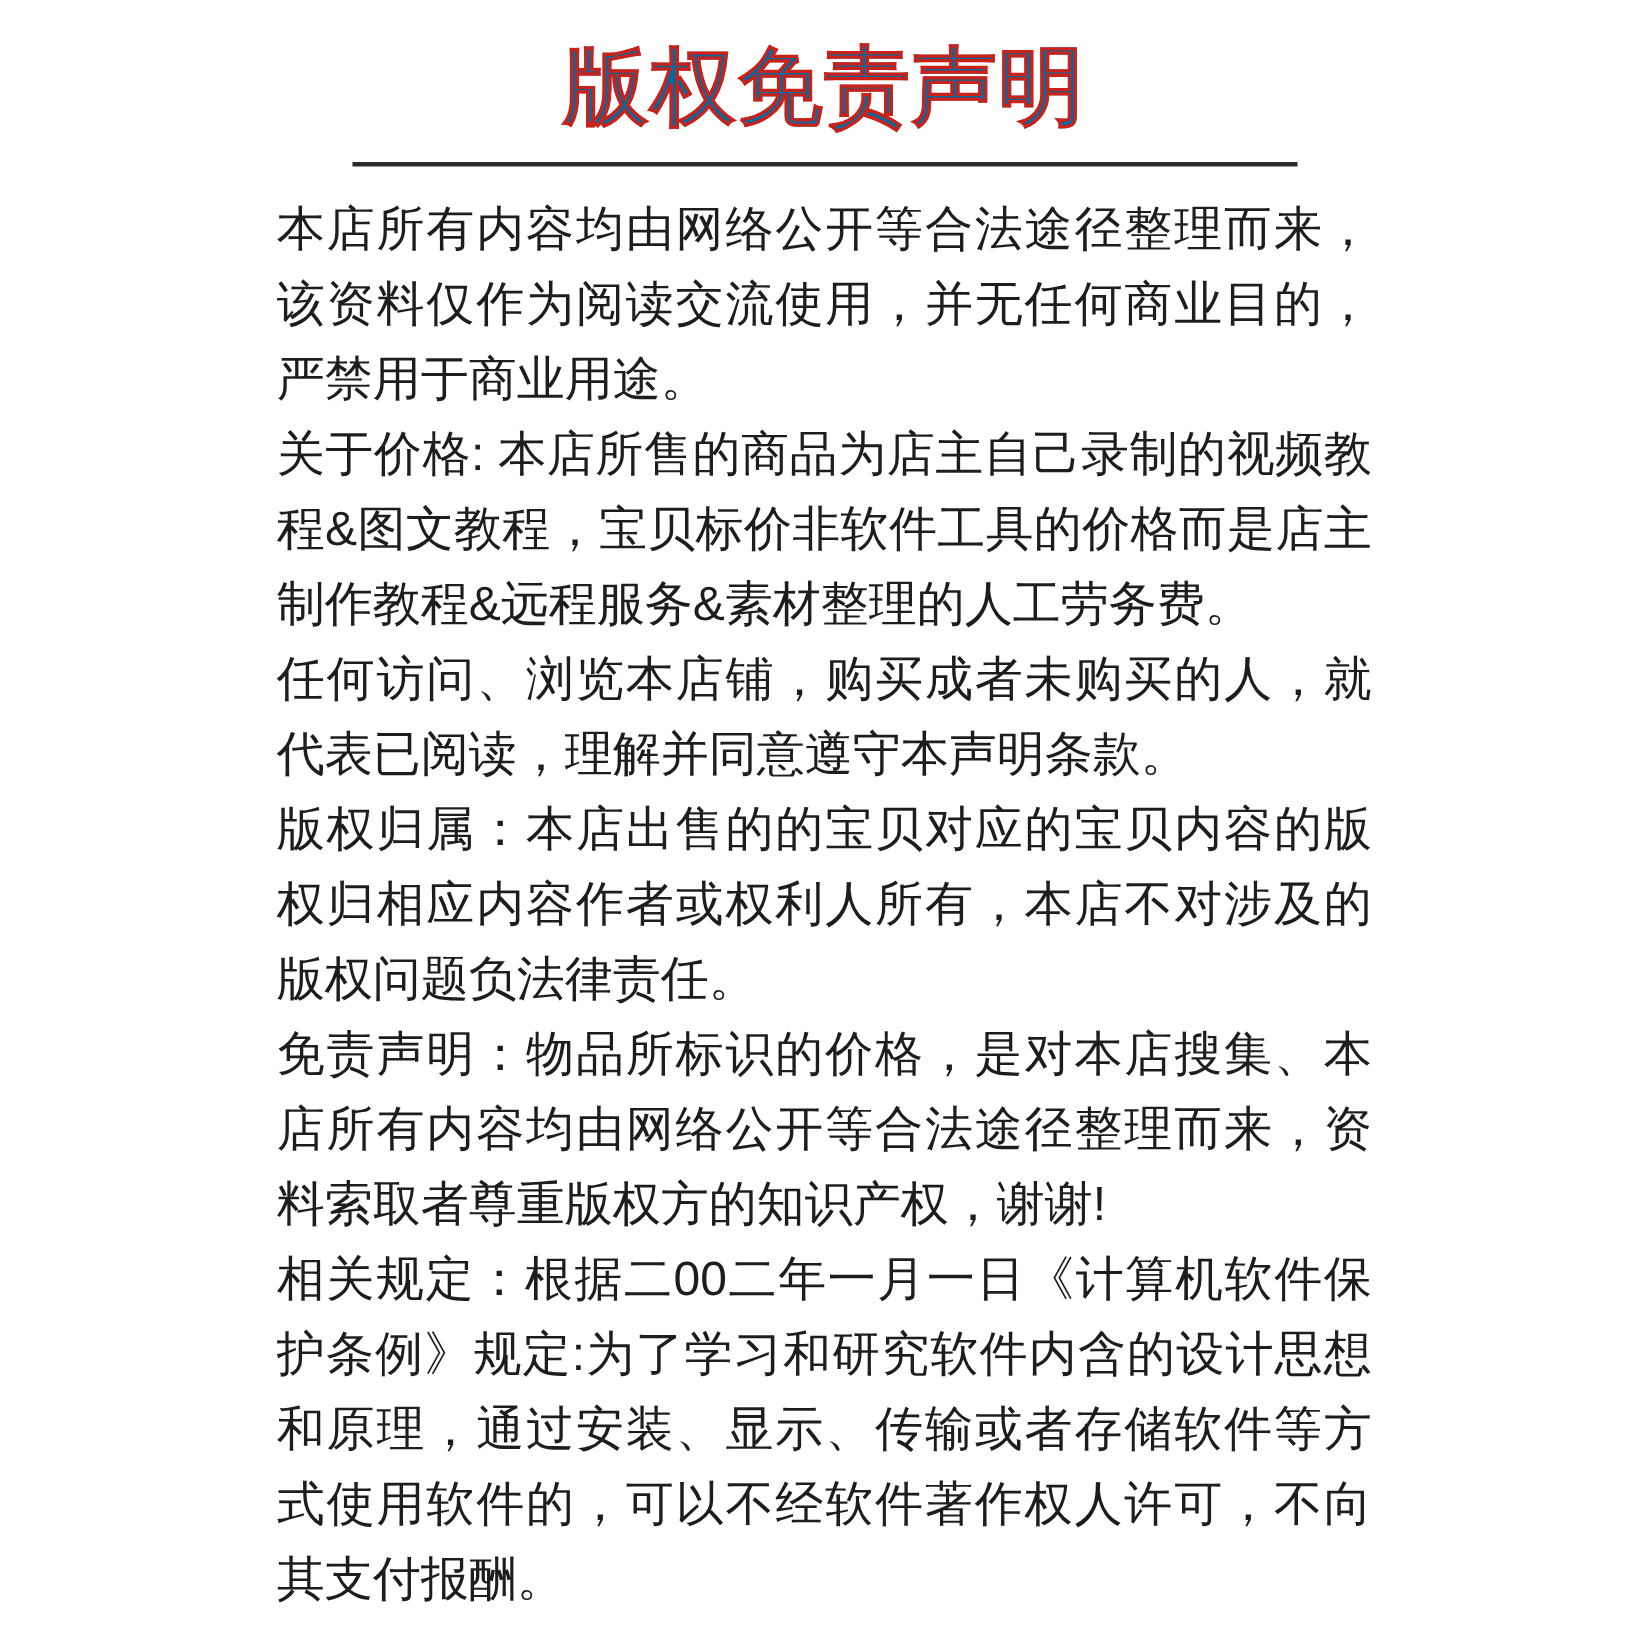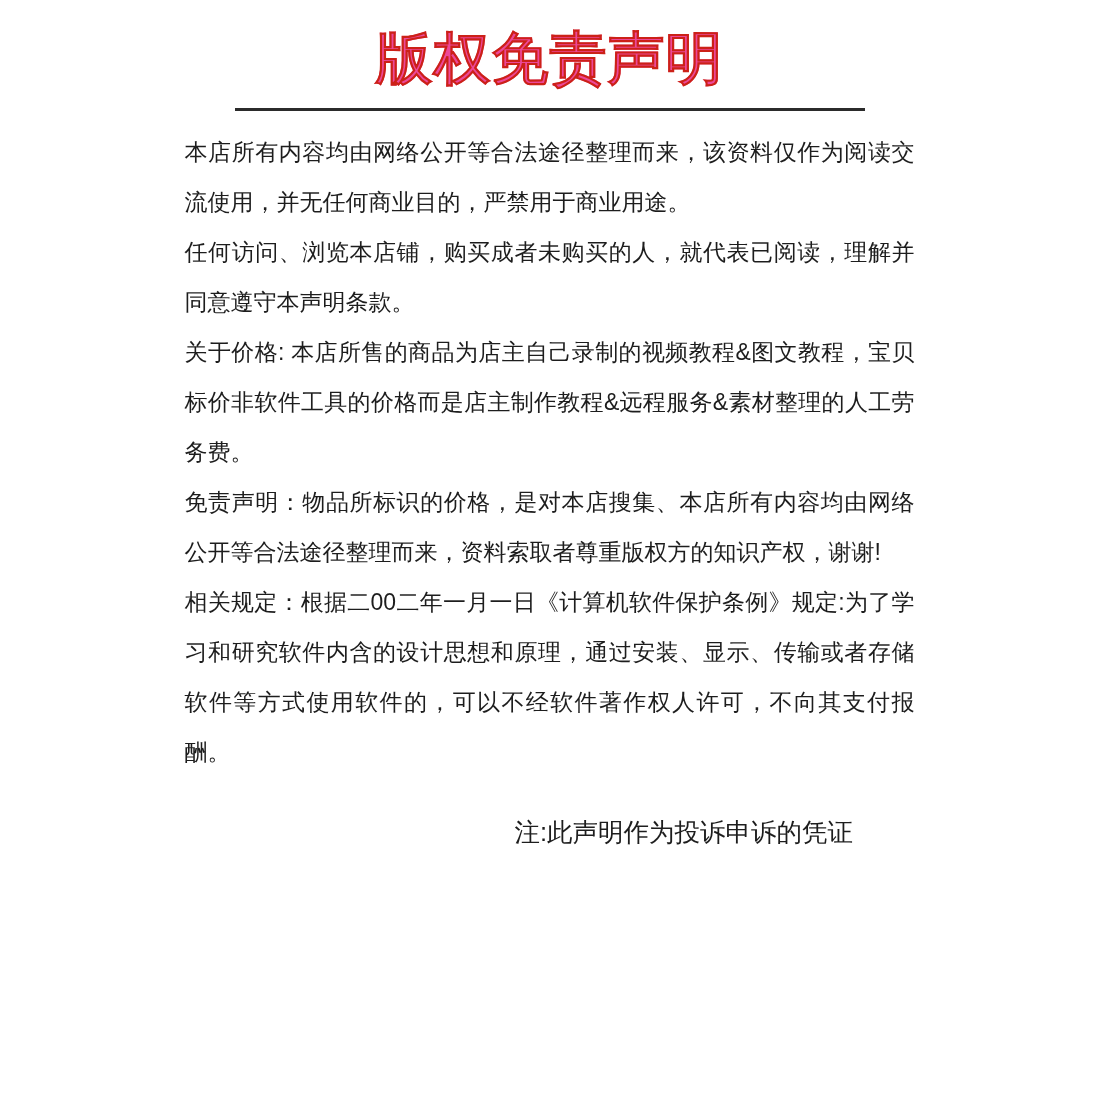--- a/index.html
+++ b/index.html
@@ -18,21 +18,21 @@
     position: relative;
     width: 1099px;
     height: 1099px;
     box-sizing: border-box;
     background: #ffffff;
   }
   .title {
     text-align: center;
     font-size: 57px;
     font-weight: bold;
-    color: #ec4899;
+    color: #0369a1;
     letter-spacing: 1px;
     line-height: 1.0;
     padding-top: 30px;
     margin: 0;
     -webkit-text-stroke: 0.4px #cc2118;
   }
   .divider-wrap {
     margin-top: 21px;
     display: flex;
     justify-content: center;
@@ -41,21 +41,21 @@
     width: 630px;
     height: 3px;
     background: #2b2b2b;
   }
   .body-block {
     margin: 0 auto;
     width: 730px;
     padding-top: 16px;
   }
   .para {
-    font-size: 23px;
+    font-size: 32px;
     line-height: 50px;
     color: #1d1d1d;
     text-align: justify;
     text-align-last: left;
     margin: 0;
     letter-spacing: 0px;
     word-break: break-all;
   }
   .footnote {
     font-size: 25.5px;
@@ -72,21 +72,22 @@
 <div class="page">
 
   <h1 class="title">版权免责声明</h1>
 
   <div class="divider-wrap">
     <div class="divider"></div>
   </div>
 
   <div class="body-block">
     <p class="para">本店所有内容均由网络公开等合法途径整理而来，该资料仅作为阅读交流使用，并无任何商业目的，严禁用于商业用途。</p>
+    <p class="para">关于价格: 本店所售的商品为店主自己录制的视频教程&amp;图文教程，宝贝标价非软件工具的价格而是店主制作教程&amp;远程服务&amp;素材整理的人工劳务费。</p>
     <p class="para">任何访问、浏览本店铺，购买成者未购买的人，就代表已阅读，理解并同意遵守本声明条款。</p>
-    <p class="para">关于价格: 本店所售的商品为店主自己录制的视频教程&amp;图文教程，宝贝标价非软件工具的价格而是店主制作教程&amp;远程服务&amp;素材整理的人工劳务费。</p>
+    <p class="para">版权归属：本店出售的的宝贝对应的宝贝内容的版权归相应内容作者或权利人所有，本店不对涉及的版权问题负法律责任。</p>
     <p class="para">免责声明：物品所标识的价格，是对本店搜集、本店所有内容均由网络公开等合法途径整理而来，资料索取者尊重版权方的知识产权，谢谢!</p>
     <p class="para">相关规定：根据二00二年一月一日《计算机软件保护条例》规定:为了学习和研究软件内含的设计思想和原理，通过安装、显示、传输或者存储软件等方式使用软件的，可以不经软件著作权人许可，不向其支付报酬。</p>
 
     <p class="footnote">注:此声明作为投诉申诉的凭证</p>
   </div>
 
 </div>
 
 </body></html>

